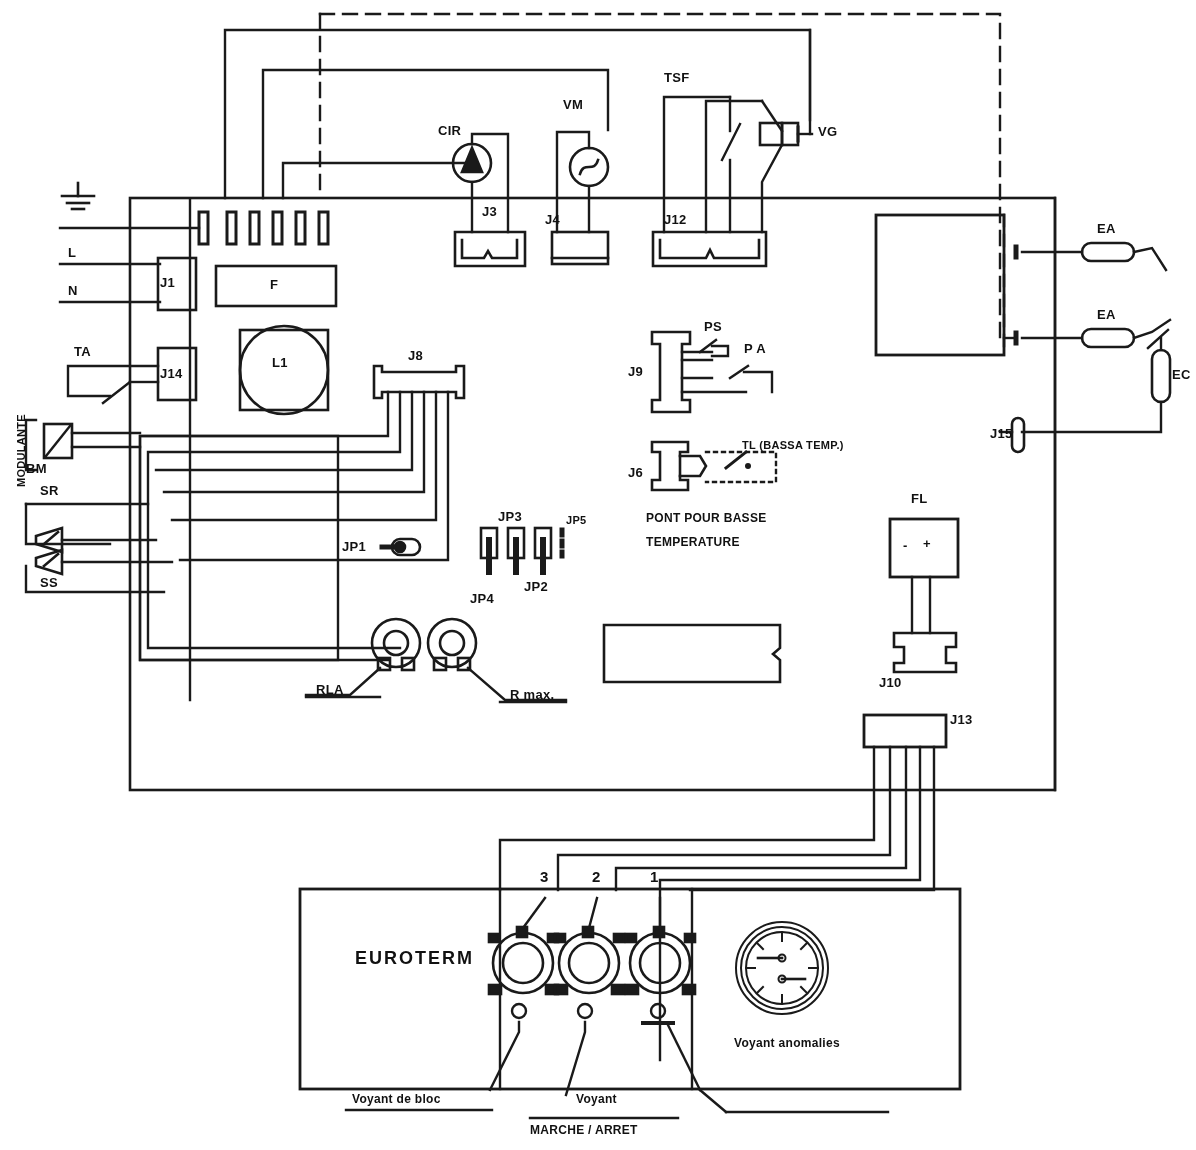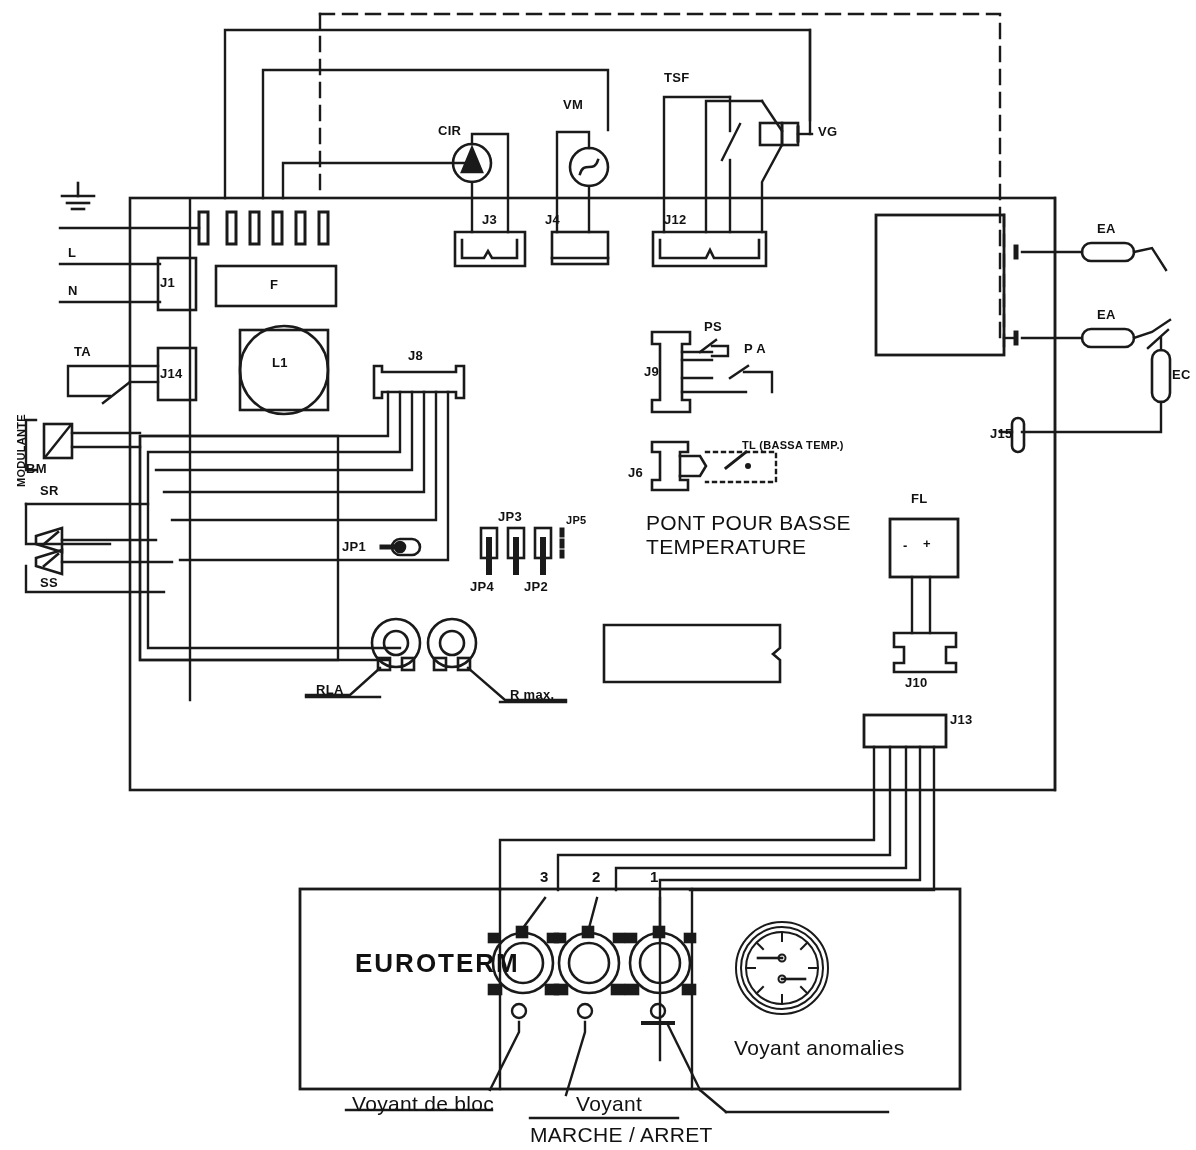--- a/index.html
+++ b/index.html
@@ -5,23 +5,23 @@
 <style>
   html,body{margin:0;padding:0;background:#fff;}
   body{width:1196px;height:1150px;position:relative;
        font-family:"Liberation Sans",sans-serif;color:#111;overflow:hidden;}
   #stage{position:absolute;left:0;top:0;width:1196px;height:1150px;}
   svg{position:absolute;left:0;top:0;width:1196px;height:1150px;}
   .lbl{position:absolute;font-weight:bold;font-size:13px;letter-spacing:.3px;
        white-space:nowrap;line-height:1;}
   .lbl.sm{font-size:11px;}
   .lbl.big{font-size:15px;}
-  .lbl.norm{font-weight:normal;font-family:"Liberation Sans",sans-serif;font-size:21px;}
+  .lbl.norm{font-weight:bold;font-family:"Liberation Sans",sans-serif;font-size:12px;}
   .vert{transform:rotate(-90deg);transform-origin:left top;}
-  .brand{position:absolute;font-weight:bold;font-size:26px;letter-spacing:2px;}
+  .brand{position:absolute;font-weight:bold;font-size:18px;letter-spacing:2px;}
 </style>
 </head>
 <body>
 
 <div id="stage">
 
 <svg viewBox="0 0 1196 1150" xmlns="http://www.w3.org/2000/svg">
   <g fill="none" stroke="#1a1a1a" stroke-width="2.4" stroke-linecap="square">
 
     <rect x="130" y="198" width="925" height="592" stroke-width="2.6"></rect>
@@ -321,47 +321,47 @@
 <div class="lbl" style="left:272px;top:356px">L1</div>
 
 <div class="lbl sm vert" style="left:16px;top:487px">MODULANTE</div>
 <div class="lbl" style="left:26px;top:462px">BM</div>
 <div class="lbl" style="left:40px;top:484px">SR</div>
 <div class="lbl" style="left:40px;top:576px">SS</div>
 <div class="lbl" style="left:408px;top:349px">J8</div>
 <div class="lbl" style="left:342px;top:540px">JP1</div>
 
 <div class="lbl" style="left:498px;top:510px">JP3</div>
-<div class="lbl" style="left:470px;top:580px">JP4</div>
+<div class="lbl" style="left:470px;top:592px">JP4</div>
 <div class="lbl" style="left:524px;top:580px">JP2</div>
 <div class="lbl sm" style="left:566px;top:515px">JP5</div>
 
 <div class="lbl" style="left:316px;top:683px">RLA</div>
 <div class="lbl" style="left:510px;top:688px">R max.</div>
 
 <div class="lbl" style="left:438px;top:124px">CIR</div>
 <div class="lbl" style="left:563px;top:98px">VM</div>
 <div class="lbl" style="left:664px;top:71px">TSF</div>
 <div class="lbl" style="left:818px;top:125px">VG</div>
-<div class="lbl" style="left:482px;top:213px">J3</div>
+<div class="lbl" style="left:482px;top:205px">J3</div>
 <div class="lbl" style="left:545px;top:213px">J4</div>
 <div class="lbl" style="left:664px;top:213px">J12</div>
 
-<div class="lbl" style="left:644px;top:365px">J9</div>
+<div class="lbl" style="left:628px;top:365px">J9</div>
 <div class="lbl" style="left:704px;top:320px">PS</div>
 <div class="lbl" style="left:744px;top:342px">P A</div>
 <div class="lbl" style="left:628px;top:466px">J6</div>
 <div class="lbl sm" style="left:742px;top:440px">TL (BASSA TEMP.)</div>
 <div class="lbl norm" style="left:646px;top:512px">PONT POUR BASSE</div>
 <div class="lbl norm" style="left:646px;top:536px">TEMPERATURE</div>
 
 <div class="lbl" style="left:911px;top:492px">FL</div>
 <div class="lbl" style="left:903px;top:539px">-</div>
 <div class="lbl" style="left:923px;top:537px">+</div>
-<div class="lbl" style="left:905px;top:676px">J10</div>
+<div class="lbl" style="left:879px;top:676px">J10</div>
 <div class="lbl" style="left:1097px;top:222px">EA</div>
 <div class="lbl" style="left:1097px;top:308px">EA</div>
 <div class="lbl" style="left:1172px;top:368px">EC</div>
 <div class="lbl" style="left:990px;top:427px">J15</div>
 <div class="lbl" style="left:950px;top:713px">J13</div>
 
 <div class="brand" style="left:355px;top:948px">EUROTERM</div>
 
 <div class="lbl big" style="left:540px;top:869px">3</div>
 <div class="lbl big" style="left:592px;top:869px">2</div>

